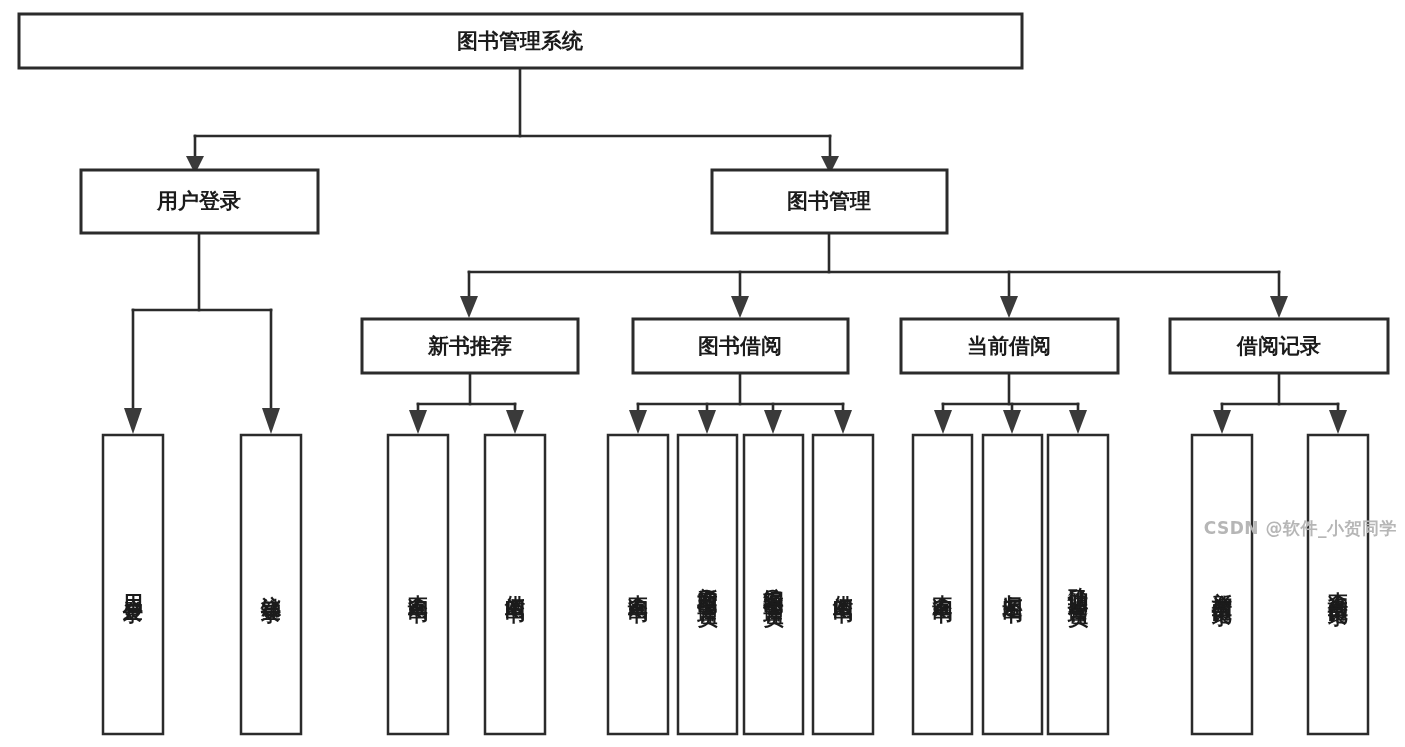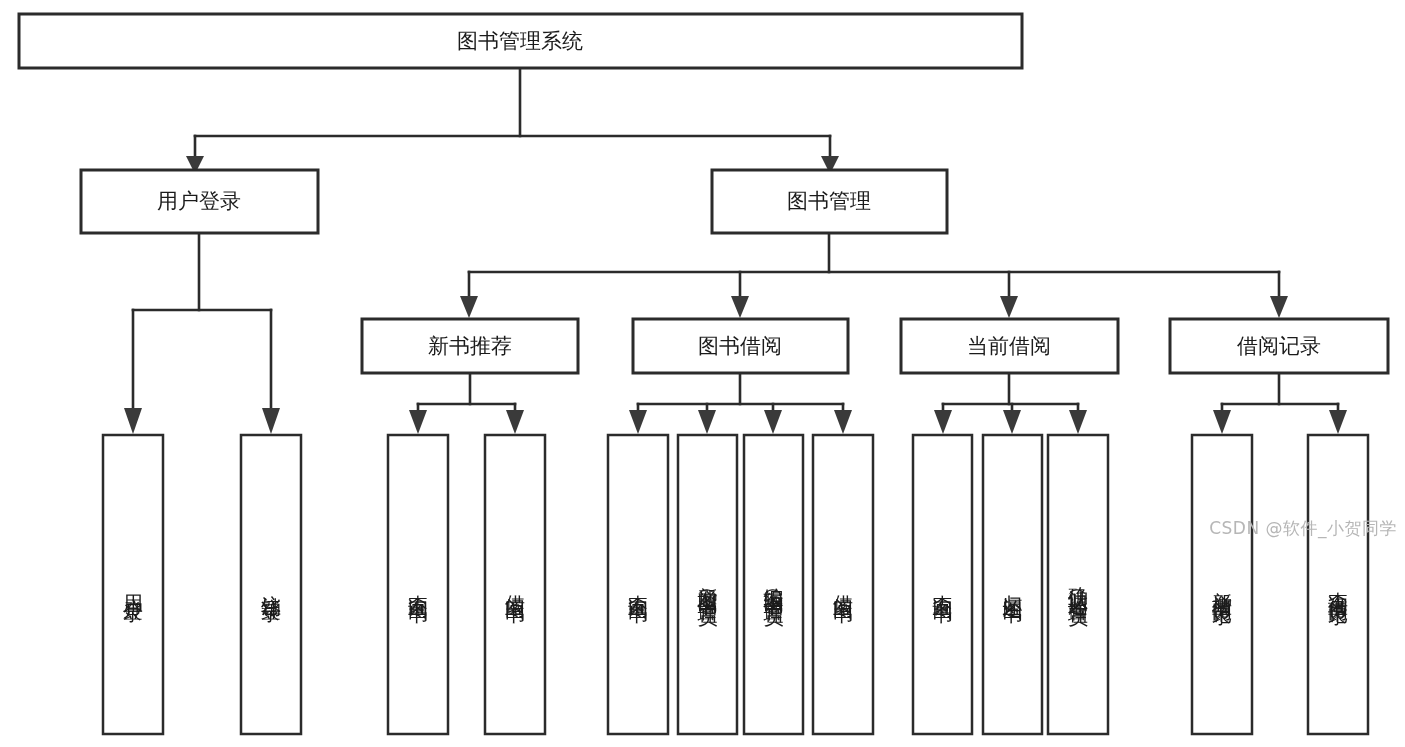--- a/index.html
+++ b/index.html
@@ -11,20 +11,21 @@
     width: 1405px;
     height: 747px;
     font-family: "DejaVu Sans", "Liberation Sans", sans-serif;
     overflow: hidden;
   }
   #diagram-root {
     position: relative;
     width: 1405px;
     height: 544px;
     background: #ffffff;
+    font-weight: bold;
   }
   svg#flow-svg {
     position: absolute;
     top: 0; left: 0;
     width: 1405px;
     height: 747px;
   }
   .node-box {
     fill: #ffffff;
     stroke: #2b2b2b;

